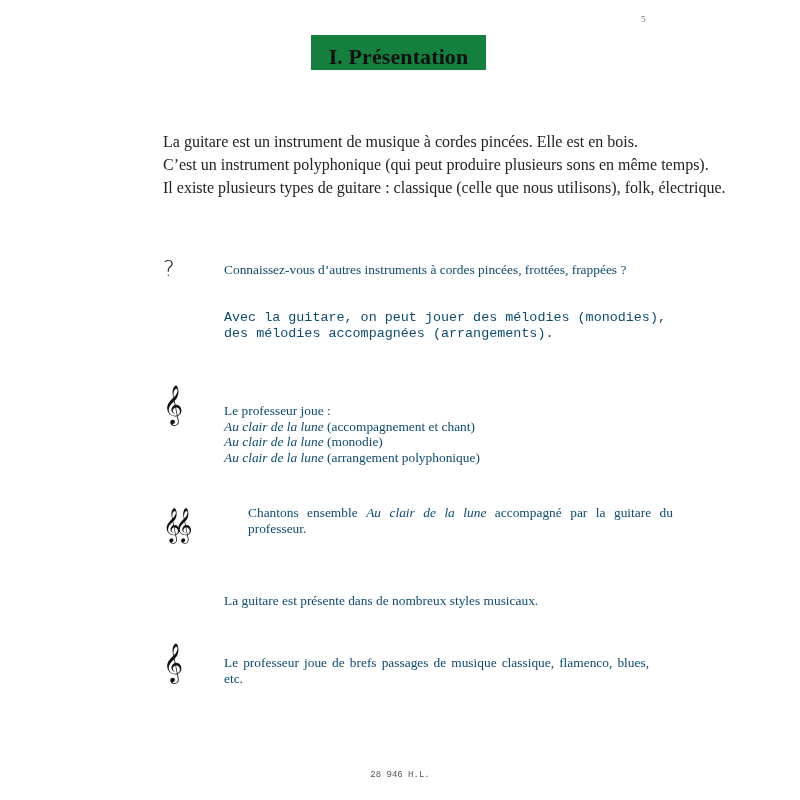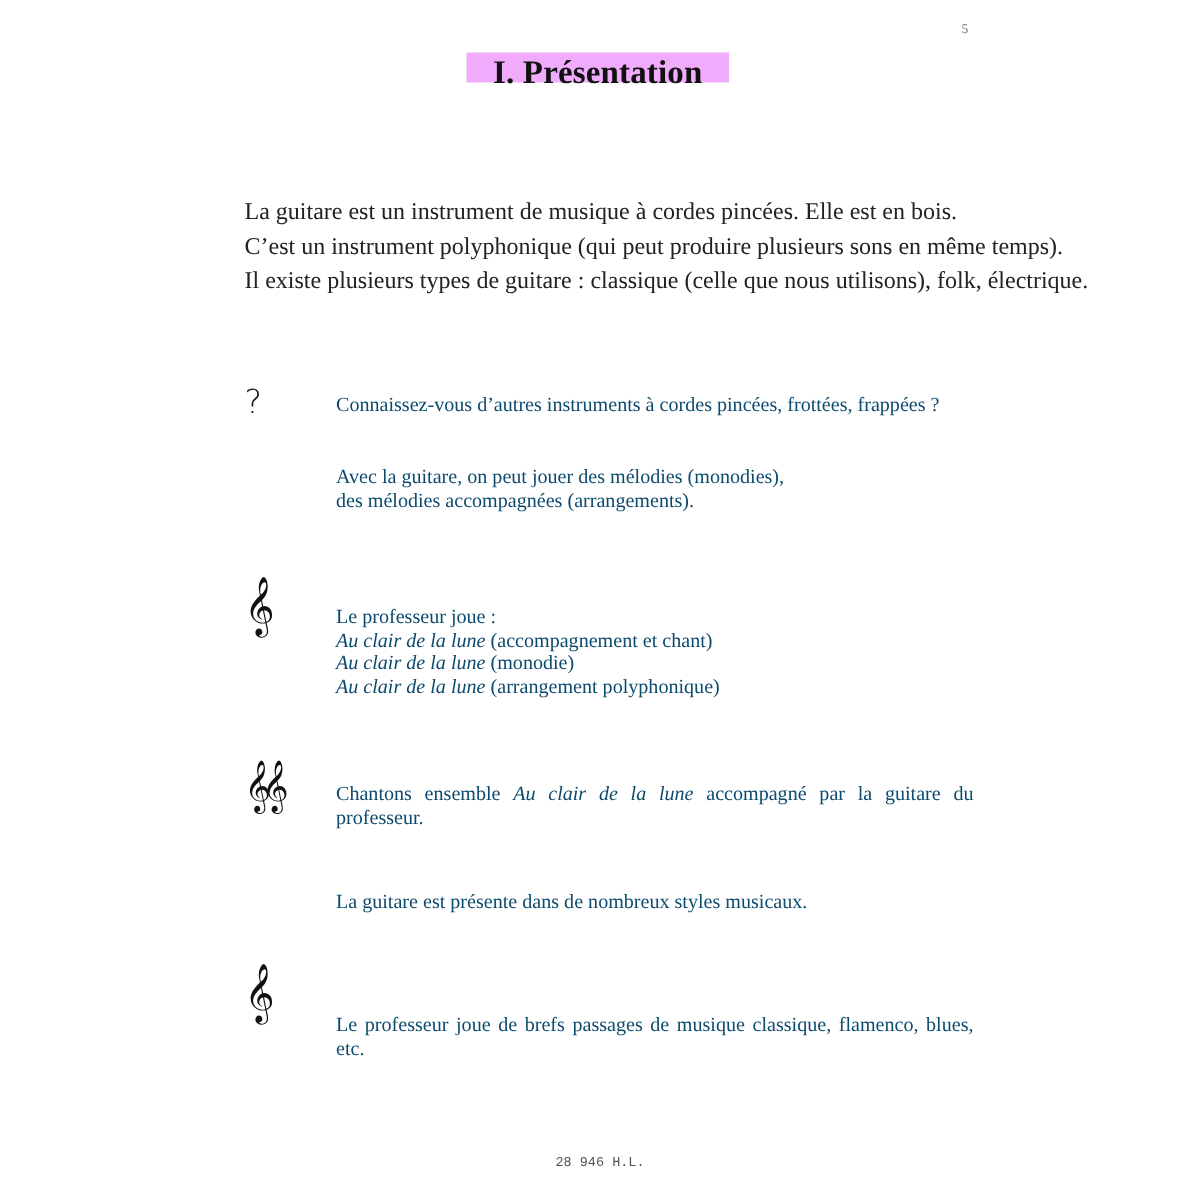--- a/index.html
+++ b/index.html
@@ -6,23 +6,23 @@
   body {
     width: 800px; height: 800px; position: relative; overflow: hidden;
     font-family: "DejaVu Serif", "Liberation Serif", serif;
     color: #1c1c1c;
   }
   .page-number {
     position: absolute; top: 14px; left: 641px;
     font-family: "Liberation Serif", serif; font-size: 9px; color: #777;
   }
   .title-box {
-    position: absolute; left: 311px; top: 35px; width: 175px; height: 20px;
-    background: #f0abfc;
-    display: flex; align-items: flex-start; justify-content: center;
+    position: absolute; left: 311px; top: 35px; width: 175px; height: 35px;
+    background: #15803d;
+    display: flex; align-items: flex-end; justify-content: center;
   }
   .title-text {
     font-family: "Liberation Serif", serif; font-weight: bold;
     font-size: 22px; color: #111; letter-spacing: 0.1px;
   }
   .intro {
     position: absolute; left: 163px; top: 130px; width: 500px;
     font-family: "Liberation Serif", serif; font-size: 16px; color: #222;
   }
   .intro .line { height: 23px; line-height: 23px; white-space: nowrap; }
@@ -66,49 +66,49 @@
 </div>
 
 <div class="block" style="top:258px;height:30px;">
   <span class="icon q-icon">?</span>
   <div class="text" style="top:4px;">
     <div class="ln">Connaissez-vous d’autres instruments à cordes pincées, frottées, frappées ?</div>
   </div>
 </div>
 
 <div class="block" style="top:310px;height:50px;">
-  <div class="text" style="top:0;">
+  <div class="text" style="top:0;font-family:Liberation Mono, monospace;">
     <div class="ln">Avec la guitare, on peut jouer des mélodies (monodies),</div>
     <div class="ln">des mélodies accompagnées (arrangements).</div>
   </div>
 </div>
 
 <div class="block" style="top:384px;height:85px;">
   <span class="icon clef">𝄞</span>
   <div class="text" style="top:19px;">
     <div class="ln">Le professeur joue :</div>
     <div class="ln"><em>Au clair de la lune</em><span> (accompagnement et chant)</span></div>
     <div class="ln"><em>Au clair de la lune</em><span> (monodie)</span></div>
     <div class="ln"><em>Au clair de la lune</em><span> (arrangement polyphonique)</span></div>
   </div>
 </div>
 
 <div class="block" style="top:505px;height:50px;">
   <span class="icon clef-pair">𝄞𝄞</span>
-  <div class="text" style="top:16px;">
+  <div class="text" style="top:0;margin-left:24px;">
     <div class="ln justify"><span>Chantons ensemble </span><em>Au clair de la lune</em><span> accompagné par la guitare du professeur.</span></div>
   </div>
 </div>
 
 <div class="block" style="top:593px;height:20px;">
   <div class="text" style="top:0;">
     <div class="ln">La guitare est présente dans de nombreux styles musicaux.</div>
   </div>
 </div>
 
 <div class="block" style="top:642px;height:50px;">
   <span class="icon clef">𝄞</span>
-  <div class="text" style="top:13px;margin-top:20px;">
+  <div class="text" style="top:13px;">
     <div class="ln justify">Le professeur joue de brefs passages de musique classique, flamenco, blues, etc.</div>
   </div>
 </div>
 
 <div class="footer">28 946 H.L.</div>
 
 </body></html>

